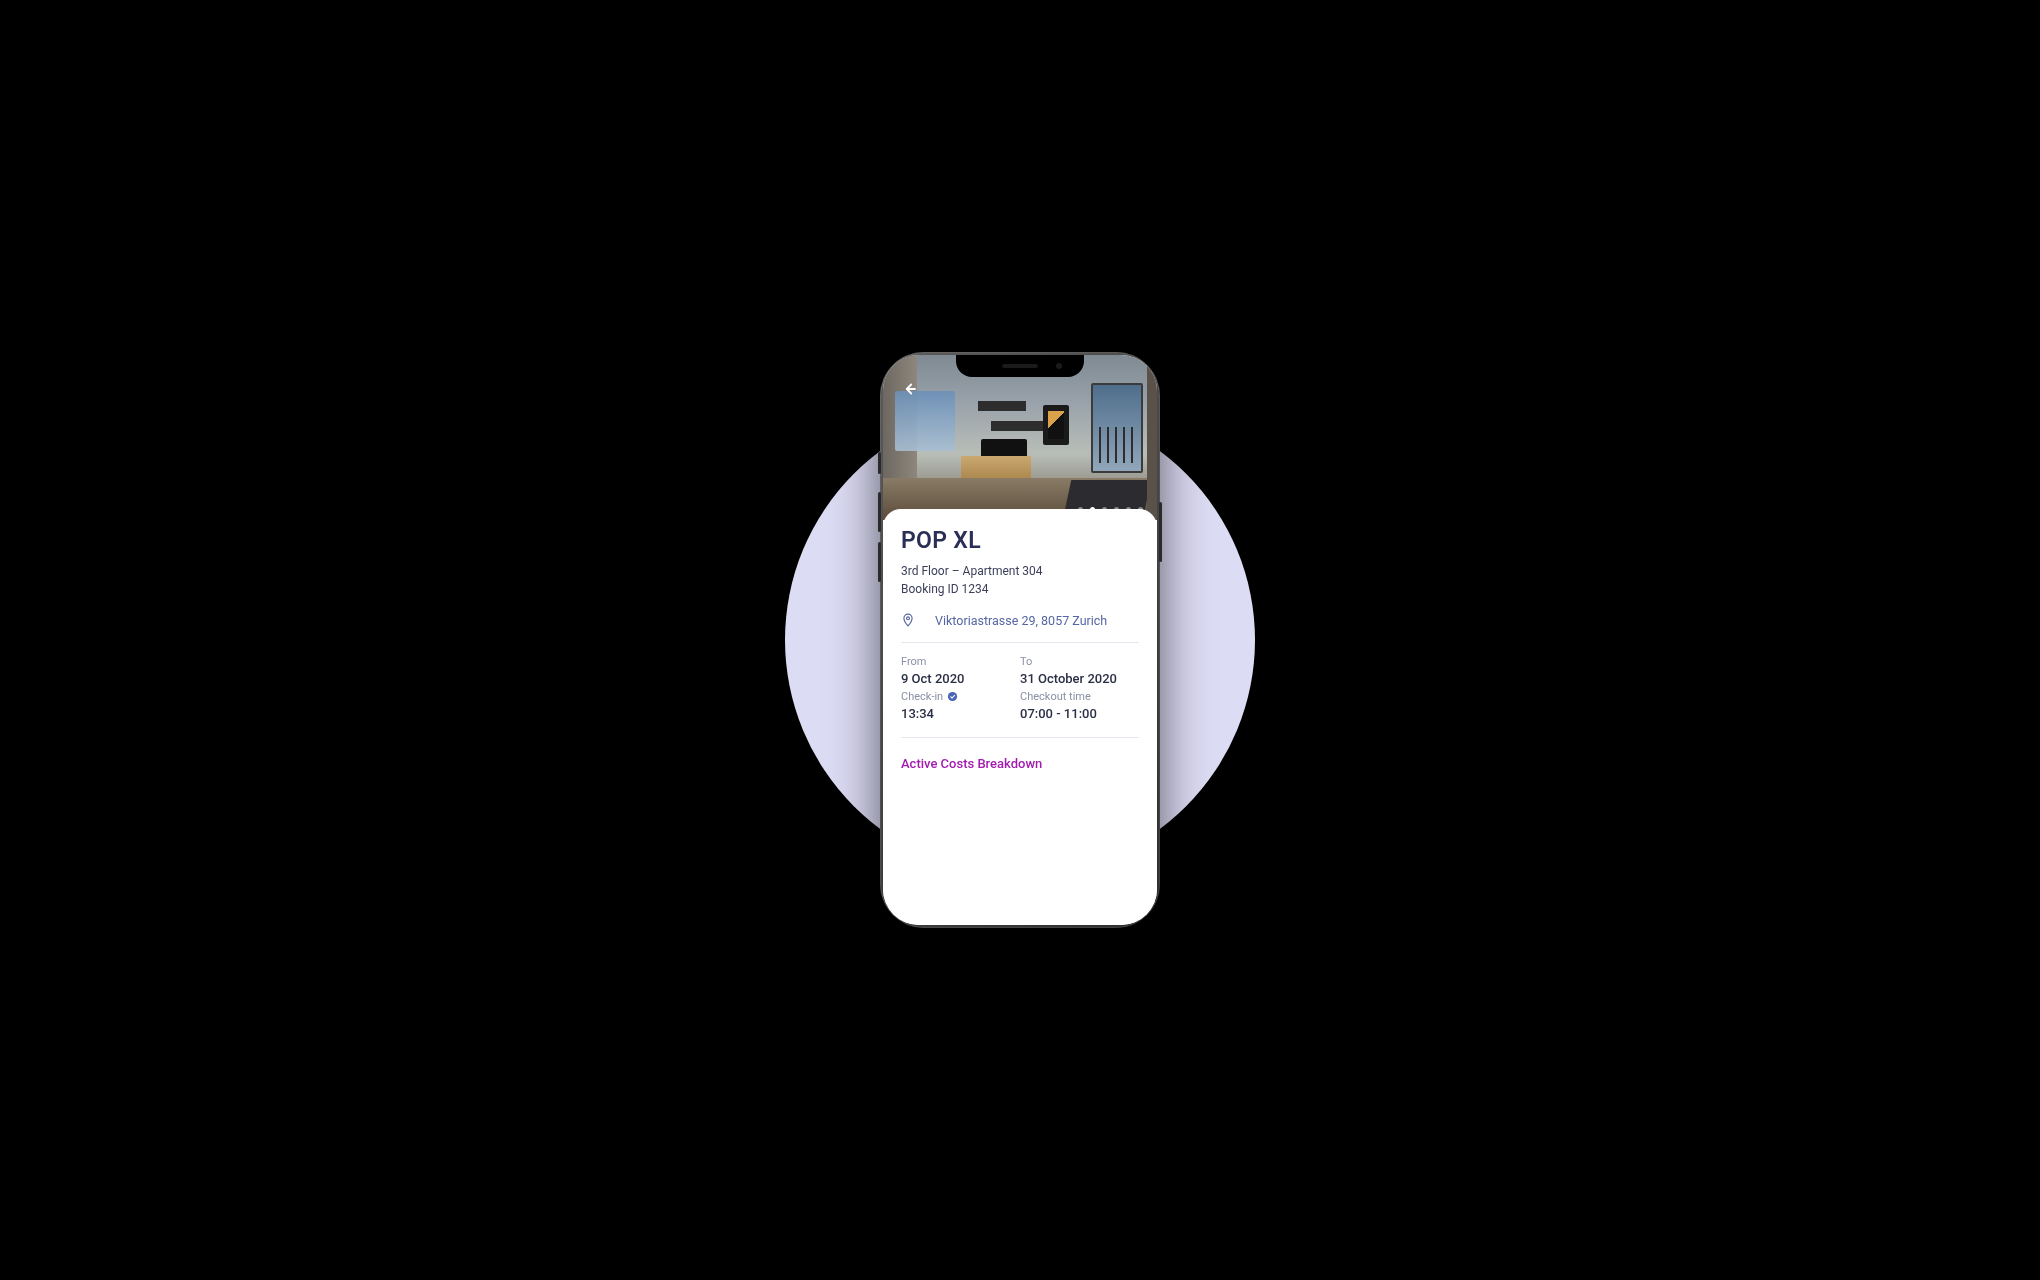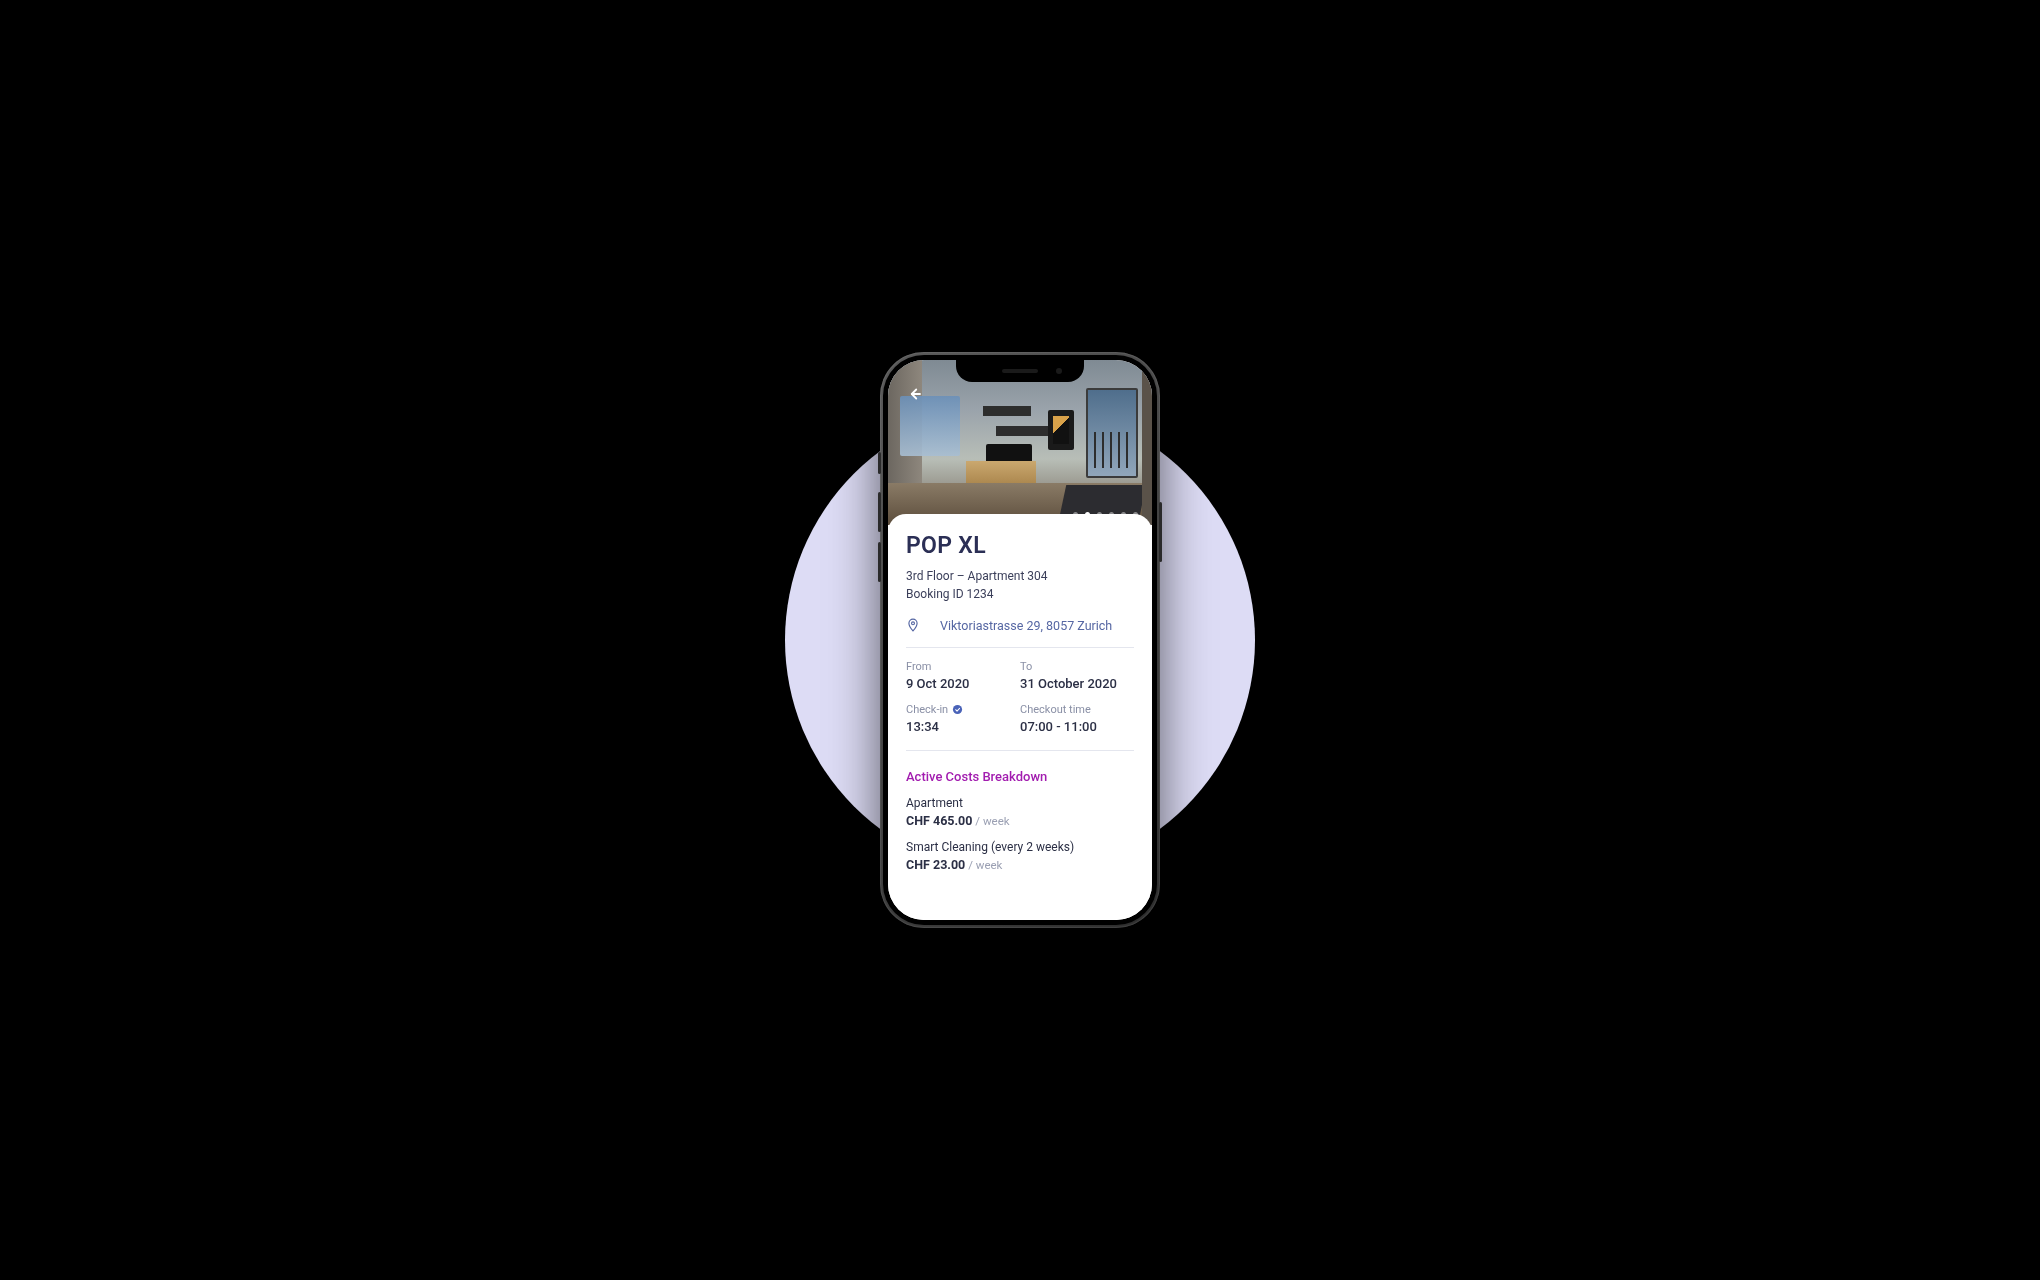--- a/index.html
+++ b/index.html
@@ -42,21 +42,20 @@
     border-radius: 44px;
     background: linear-gradient(135deg, #5a5a5a, #2c2c2c);
     padding: 3px;
     box-shadow: 0 20px 50px rgba(0,0,0,0.6), inset 0 0 2px rgba(255,255,255,0.3);
   }
   .phone-inner {
     width: 100%;
     height: 100%;
     background: #000;
     border-radius: 41px;
-    padding: 5px;
   }
   .screen {
     position: relative;
     width: 100%;
     height: 100%;
     border-radius: 36px;
     overflow: hidden;
     background: #fff;
   }
   .notch {
@@ -187,21 +186,21 @@
 
   .divider {
     height: 1px;
     background: #e4e6ee;
     margin: 14px 0 12px 0;
   }
 
   .dates-grid {
     display: grid;
     grid-template-columns: 1fr 1fr;
-    row-gap: 12px;
+    row-gap: 4px;
   }
   .d-label {
     font-size: 11px;
     color: #8a90a6;
     margin-bottom: 3px;
     display:flex; align-items:center; gap:4px;
   }
   .d-value {
     font-size: 13px;
     color: #2b2f45;
@@ -313,28 +312,18 @@
             <div>
               <div class="d-label">Checkout time</div>
               <div class="d-value">07:00 - 11:00</div>
             </div>
           </div>
 
           <div class="divider" style="margin-top:16px"></div>
 
           <div class="section-title">Active Costs Breakdown</div>
 
-          <div id="costs">
-              <div class="cost-item">
-                <div class="cost-name">Apartment</div>
-                <div class="cost-price"><span class="amount">CHF 465.00</span><span class="per"> / week</span></div>
-              </div>
-              <div class="cost-item">
-                <div class="cost-name">Smart Cleaning (every 2 weeks)</div>
-                <div class="cost-price"><span class="amount">CHF 23.00</span><span class="per"> / week</span></div>
-              </div>
-            </div>
         </div>
 
       </div>
     </div>
   </div>
 </div>
 
 </body></html>

